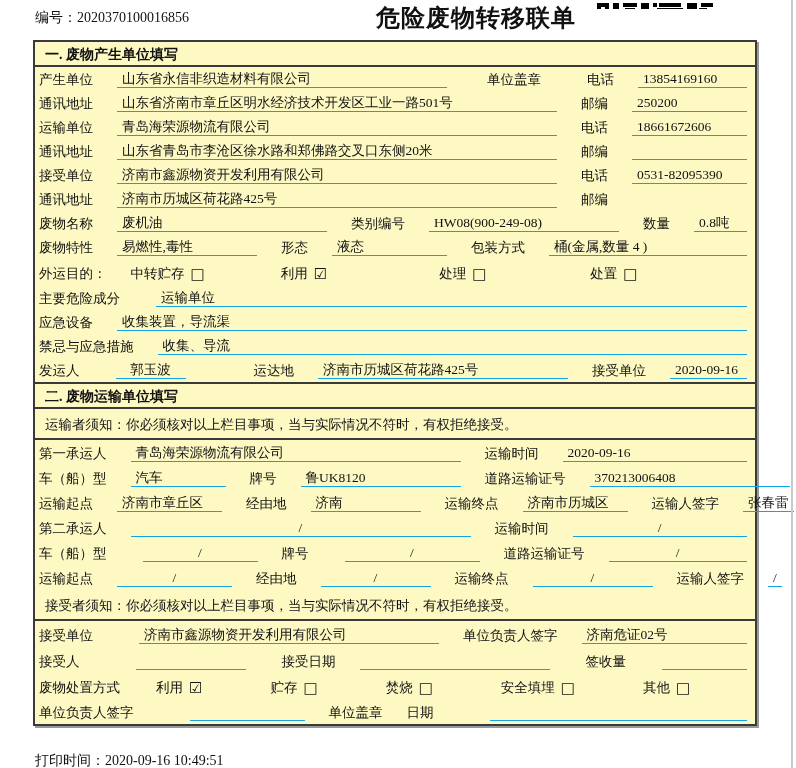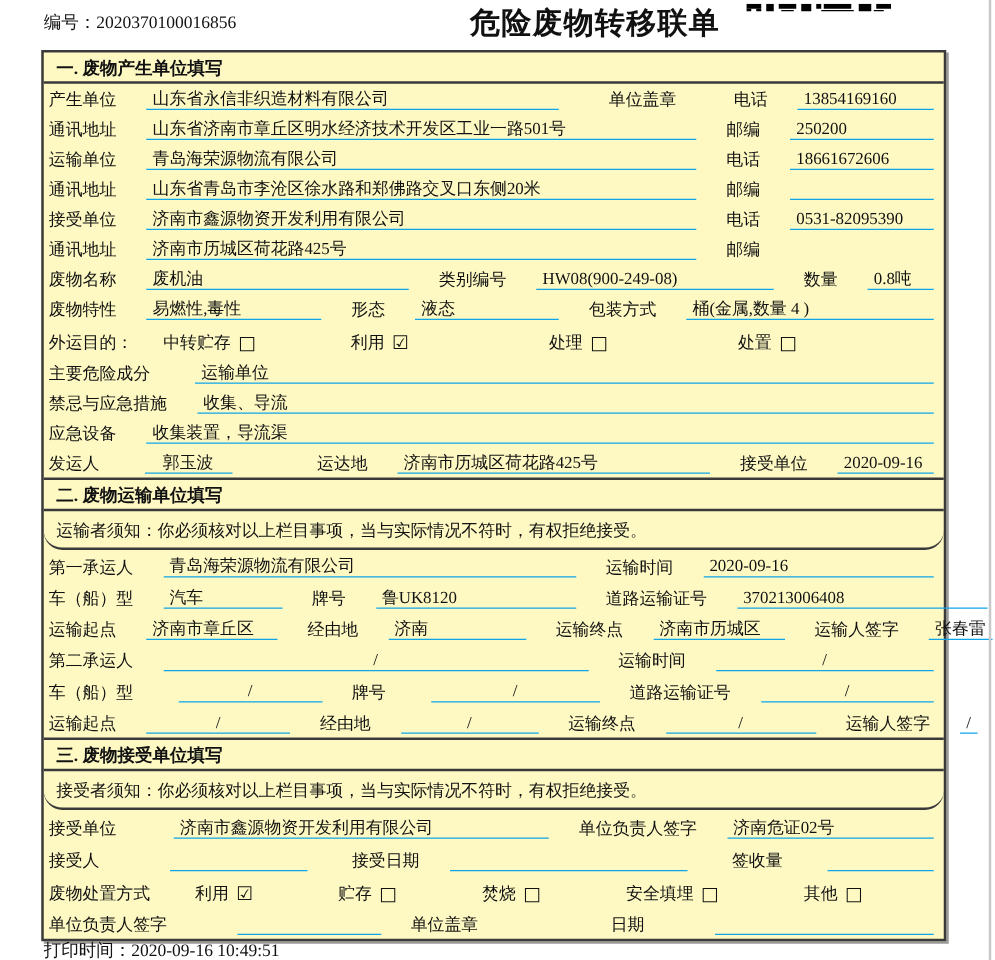--- a/index.html
+++ b/index.html
@@ -19,21 +19,21 @@
     border:2px solid #3a3a3a;background:#fef9c3;
     box-shadow:2px 2px 0 rgba(70,70,70,.55);
   }
   .sec-h{
     box-sizing:border-box;height:25px;padding:4px 10px 0;
     font-weight:700;font-size:14px;border-bottom:2px solid #3a3a3a;white-space:nowrap;
   }
   .sec-h.mid{border-top:2px solid #3a3a3a;height:27px;}
   .note{
     box-sizing:border-box;height:31px;padding:7px 10px 0;
-    border-bottom:2px solid #3a3a3a;white-space:nowrap;border-radius:15px;
+    border-bottom:2px solid #3a3a3a;white-space:nowrap;
   }
   .r{
     display:flex;align-items:flex-end;gap:24px;
     box-sizing:border-box;height:24px;padding:0 8px 3px 4px;
   }
   .r.h25{height:25px;} .r.h26{height:26px;}
   .lbl{white-space:nowrap;flex-shrink:0;line-height:17px;}
   .f{
     border-bottom:1px solid #0ea5e9;white-space:nowrap;flex-shrink:0;
     padding:0 5px;line-height:17px;min-height:17px;box-sizing:border-box;
@@ -41,21 +41,21 @@
   .f.g{flex:1 1 0;}
   .c{text-align:center;}
   .cb{display:flex;align-items:flex-end;gap:6px;flex-shrink:0;}
   .bx{font-family:"DejaVu Sans","Liberation Sans",sans-serif;font-size:15px;line-height:16px;}
   .w70{width:70px}.w95{width:95px}.w105{width:105px}.w110{width:110px}.w115{width:115px}
   .w120{width:120px}.w135{width:135px}.w140{width:140px}.w160{width:160px}.w190{width:190px}
   .w200{width:200px}.w210{width:210px}.w250{width:250px}.w300{width:300px}.w330{width:330px}
   .w340{width:340px}.w440{width:440px}
   .ml12{margin-left:12px}.ml16{margin-left:16px}.ml22{margin-left:22px}.ml28{margin-left:44px}
   .ml32{margin-left:32px}.ml52{margin-left:52px}
-  .ml68{margin-left:88px}.ml82{margin-left:82px}.ml110{margin-left:80px}
+  .ml68{margin-left:88px}.ml82{}.ml110{margin-left:80px}
   .footer{position:absolute;left:35px;top:752px;font-size:14px;white-space:nowrap;}
 </style>
 </head>
 <body>
 
 <div class="hdr">
   <div class="serial"><span>编号：</span><span>2020370100016856</span></div>
   <div class="title">危险废物转移联单</div>
   <div class="qr">
     <svg width="116" height="9" viewBox="0 0 116 9" xmlns="http://www.w3.org/2000/svg">
@@ -161,27 +161,27 @@
       <span class="bx">□</span>
     </span>
   </div>
 
   <div class="r h25">
     <span class="lbl">主要危险成分</span>
     <span class="f g ml12">运输单位</span>
   </div>
 
   <div class="r">
+    <span class="lbl">应急设备</span>
+    <span class="f g">收集装置，导流渠</span>
+  </div>
+
+  <div class="r">
     <span class="lbl">禁忌与应急措施</span>
     <span class="f g">收集、导流</span>
-  </div>
-
-  <div class="r">
-    <span class="lbl">应急设备</span>
-    <span class="f g">收集装置，导流渠</span>
   </div>
 
   <div class="r">
     <span class="lbl">发运人</span>
     <span class="f w70 c ml12">郭玉波</span>
     <span class="lbl ml28">运达地</span>
     <span class="f w250">济南市历城区荷花路425号</span>
     <span class="lbl">接受单位</span>
     <span class="f g">2020-09-16</span>
   </div>
@@ -236,21 +236,20 @@
     <span class="lbl">运输起点</span>
     <span class="f w115 c">/</span>
     <span class="lbl">经由地</span>
     <span class="f w110 c">/</span>
     <span class="lbl">运输终点</span>
     <span class="f w120 c">/</span>
     <span class="lbl">运输人签字</span>
     <span class="f g c">/</span>
   </div>
 
-  <div class="sec-h mid">三. 废物接受单位填写</div>
   <div class="note">接受者须知：你必须核对以上栏目事项，当与实际情况不符时，有权拒绝接受。</div>
 
   <div class="r h26">
     <span class="lbl">接受单位</span>
     <span class="f w300 ml22">济南市鑫源物资开发利用有限公司</span>
     <span class="lbl">单位负责人签字</span>
     <span class="f g">济南危证02号</span>
   </div>
 
   <div class="r h26">

